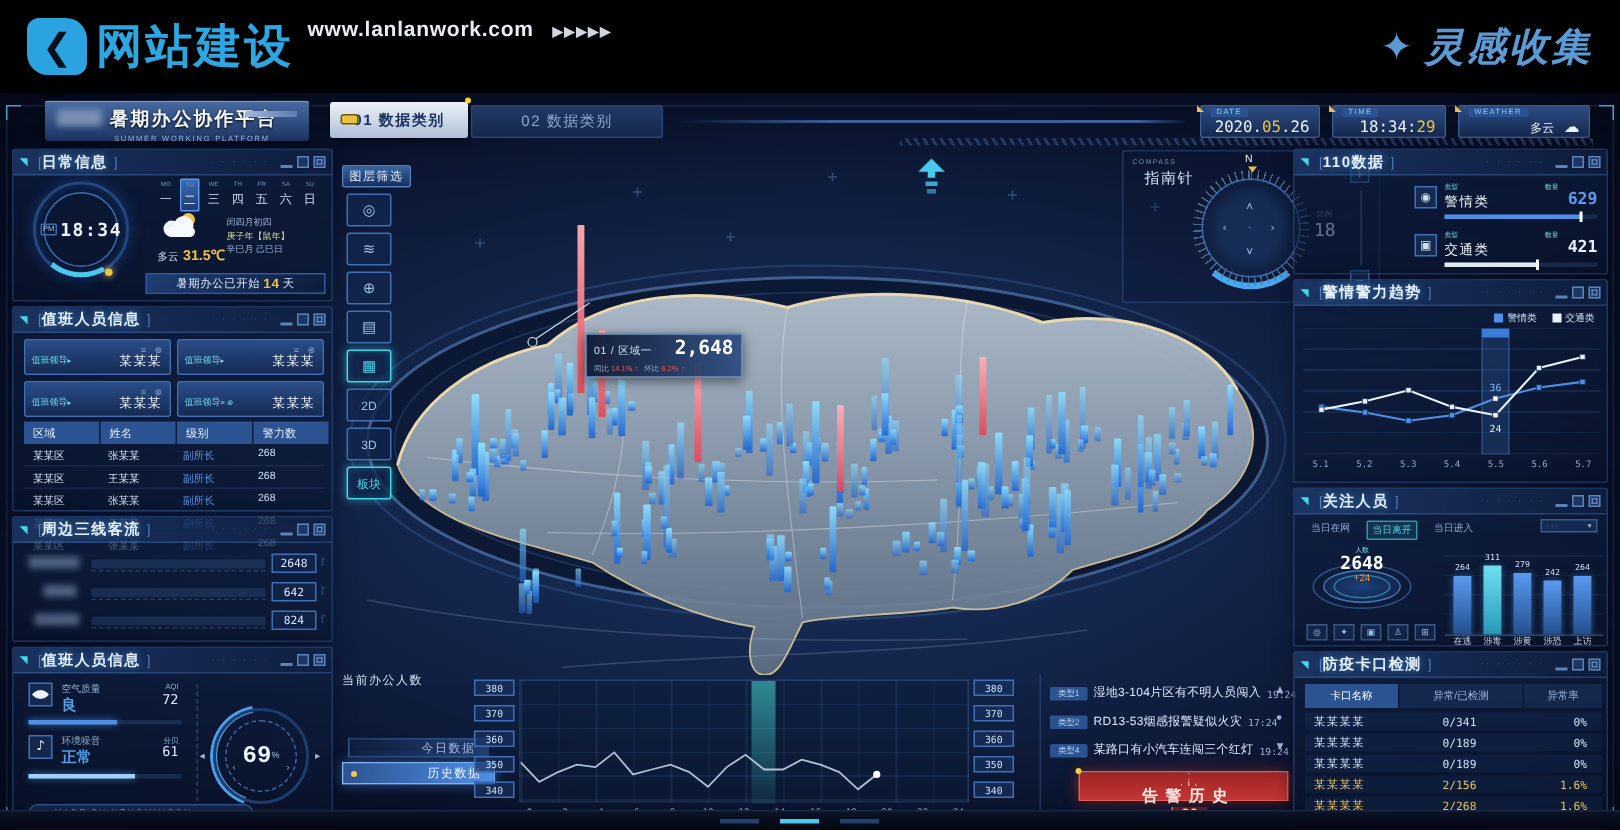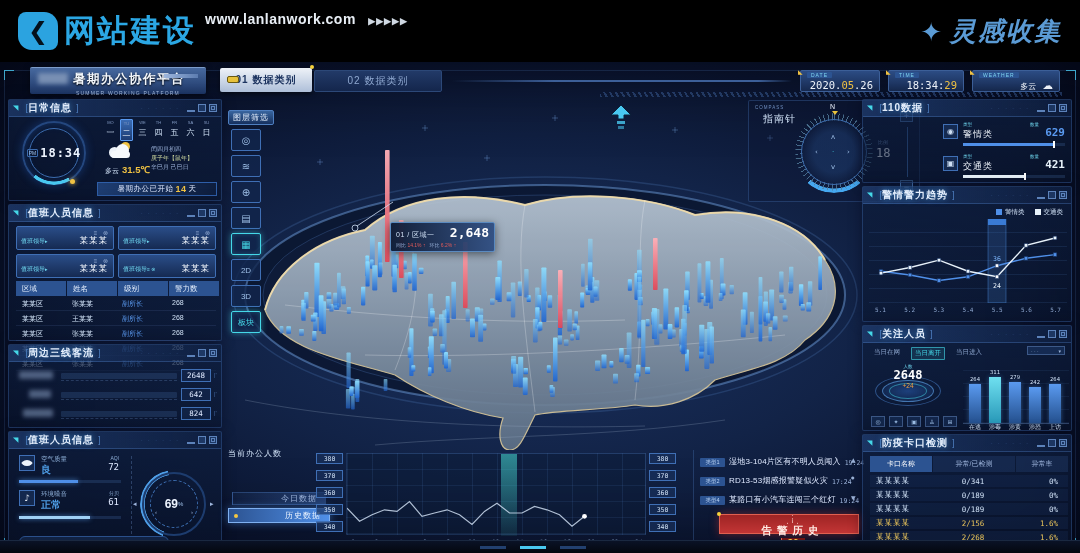--- a/index.html
+++ b/index.html
@@ -107,21 +107,21 @@
   .eunit{position:absolute;font-size:5px;color:#8fb0d8;text-align:right;width:20px;}
   .enum{position:absolute;font-size:9px;color:#dfe9ff;font-family:"DejaVu Sans Mono",monospace;text-align:right;width:20px;}
   .ebar{position:absolute;width:102px;height:3px;background:rgba(60,95,150,.3);}
   .ebar i{display:block;height:100%;background:#4f8fe8;box-shadow:0 0 5px rgba(90,160,240,.7);}
   .ebar.b2 i{background:#9fd0f5;}
   .edash{position:absolute;left:122px;top:24px;height:78px;border-left:1px dashed rgba(120,160,220,.3);}
   .gauge{position:absolute;left:133px;top:40px;width:64px;height:64px;}
   .gauge .ring{position:absolute;inset:0;border-radius:50%;border:2px solid #1d3c6e;}
   .gauge .arc2{position:absolute;inset:-2px;border-radius:50%;background:conic-gradient(from 200deg,#4f9fe8 0 150deg,transparent 150deg 360deg);-webkit-mask:radial-gradient(closest-side,transparent 85%,#000 87%);mask:radial-gradient(closest-side,transparent 85%,#000 87%);}
   .gauge .inner{position:absolute;inset:8px;border-radius:50%;border:1px dashed #3c6cae;display:flex;align-items:center;justify-content:center;color:#eef5ff;}
-  .gauge .num{font-size:12px;font-weight:bold;font-family:Liberation Sans, sans-serif;}
+  .gauge .num{font-size:16px;font-weight:bold;font-family:Liberation Mono, monospace;}
   .gauge .pc{font-size:6px;color:#9fc0e8;}
   .gauge .mnl,.gauge .mnr{position:absolute;top:28px;color:#9fb6dd;font-size:6px;}
   .gtri{position:absolute;top:68px;font-size:7px;color:#9fb6dd;}
   .ecofoot{position:absolute;left:10px;top:104px;width:150px;height:12px;border:1px solid #2a4f8a;border-radius:6px;background:rgba(28,55,100,.45);display:flex;align-items:center;padding:0 6px;gap:5px;}
   .ecofoot .o{color:#6fd8f0;font-size:6px;}
   .ecofoot .t{color:#7f97c0;font-size:5.5px;letter-spacing:1.5px;}
   
   #layer{position:absolute;left:228px;top:110px;width:38px;}
   #layer .lh{width:46px;height:15px;background:linear-gradient(#39659f,#16305e);border:1px solid #4f7fc0;color:#e4eefc;font-size:8px;display:flex;align-items:center;justify-content:center;letter-spacing:1px;border-radius:2px;}
   .lbtn{width:30px;height:22px;margin:4px 0 0 3px;background:rgba(18,38,76,.8);border:1px solid #3f6fb5;border-radius:2px;color:#9fc0e8;display:flex;align-items:center;justify-content:center;font-size:10px;cursor:pointer;font-family:"DejaVu Sans",sans-serif;}

